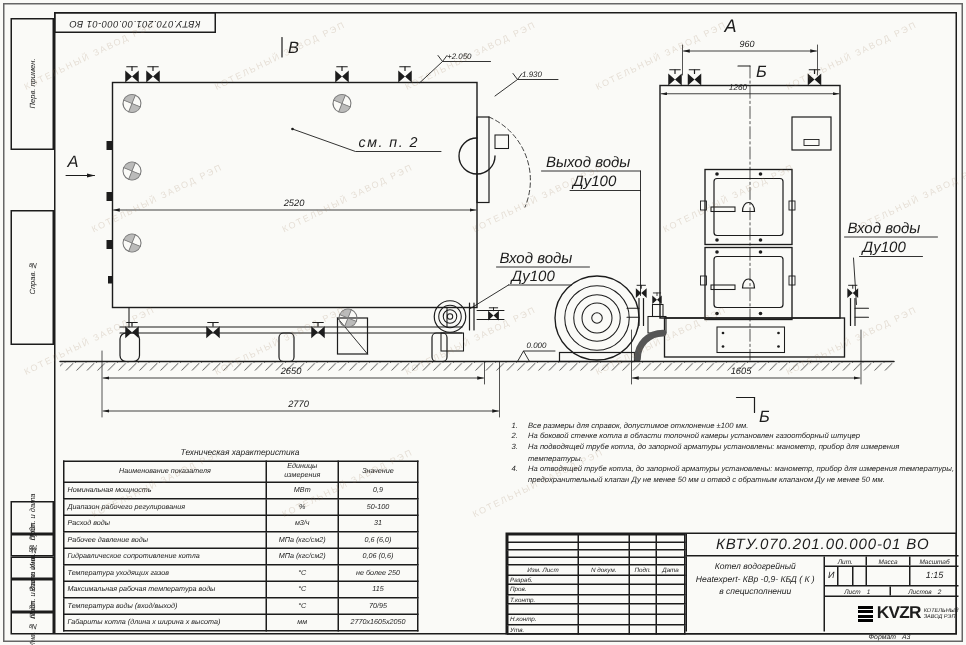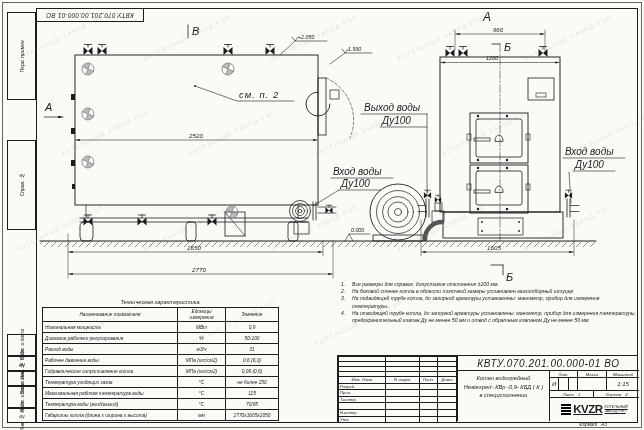--- a/index.html
+++ b/index.html
@@ -46,21 +46,21 @@
     display:flex; align-items:center; justify-content:center; font-size:10px; font-style:italic; letter-spacing:.6px; white-space:nowrap; }
   #tb-name { left:119px; top:15px; width:92px; height:50.4px; border-left:1px solid #1c1c1c;
     text-align:center; font-size:5.7px; font-style:italic; line-height:1.5; padding-top:3px; }
   #tb-right { left:211px; top:15px; width:90px; height:50.4px; border-left:1px solid #1c1c1c; }
   .tbr-row { display:flex; border-bottom:0.8px solid #1c1c1c; }
   .tbr-row > div { border-right:0.8px solid #1c1c1c; display:flex; align-items:center; justify-content:center;
     font-size:4.3px; font-style:italic; overflow:hidden; }
   .tbr-row > div:last-child { border-right:none; }
   .h7 { height:7px; } .h13 { height:13px; }
   .big { font-size:6px !important; }
-  .tbr-logo { display:flex; align-items:center; justify-content:center; gap:2px; height:22.8px;text-decoration:underline; }
+  .tbr-logo { display:flex; align-items:center; justify-content:flex-end; gap:2px; height:22.8px; }
   .lmk { width:10px; height:11px; background:repeating-linear-gradient(0deg,#000 0 2.2px,#fff 2.2px 3px); flex:none; }
   .kvzr { font-weight:bold; font-size:11.5px; letter-spacing:-0.5px; }
   .comp { font-size:3.7px; line-height:1.2; font-style:italic; text-align:left; }
   .fmt { left:548px; top:422px; width:90px; display:flex; gap:4px; justify-content:center;
     font-size:4.6px; font-style:italic; z-index:3; }
   
   #wm { position:absolute; inset:0; z-index:4; pointer-events:none; }
   .wmt { position:absolute; font-size:6px; color:rgba(150,115,80,0.20); transform:rotate(-26deg);
     white-space:nowrap; letter-spacing:1.2px; }
 </style>

